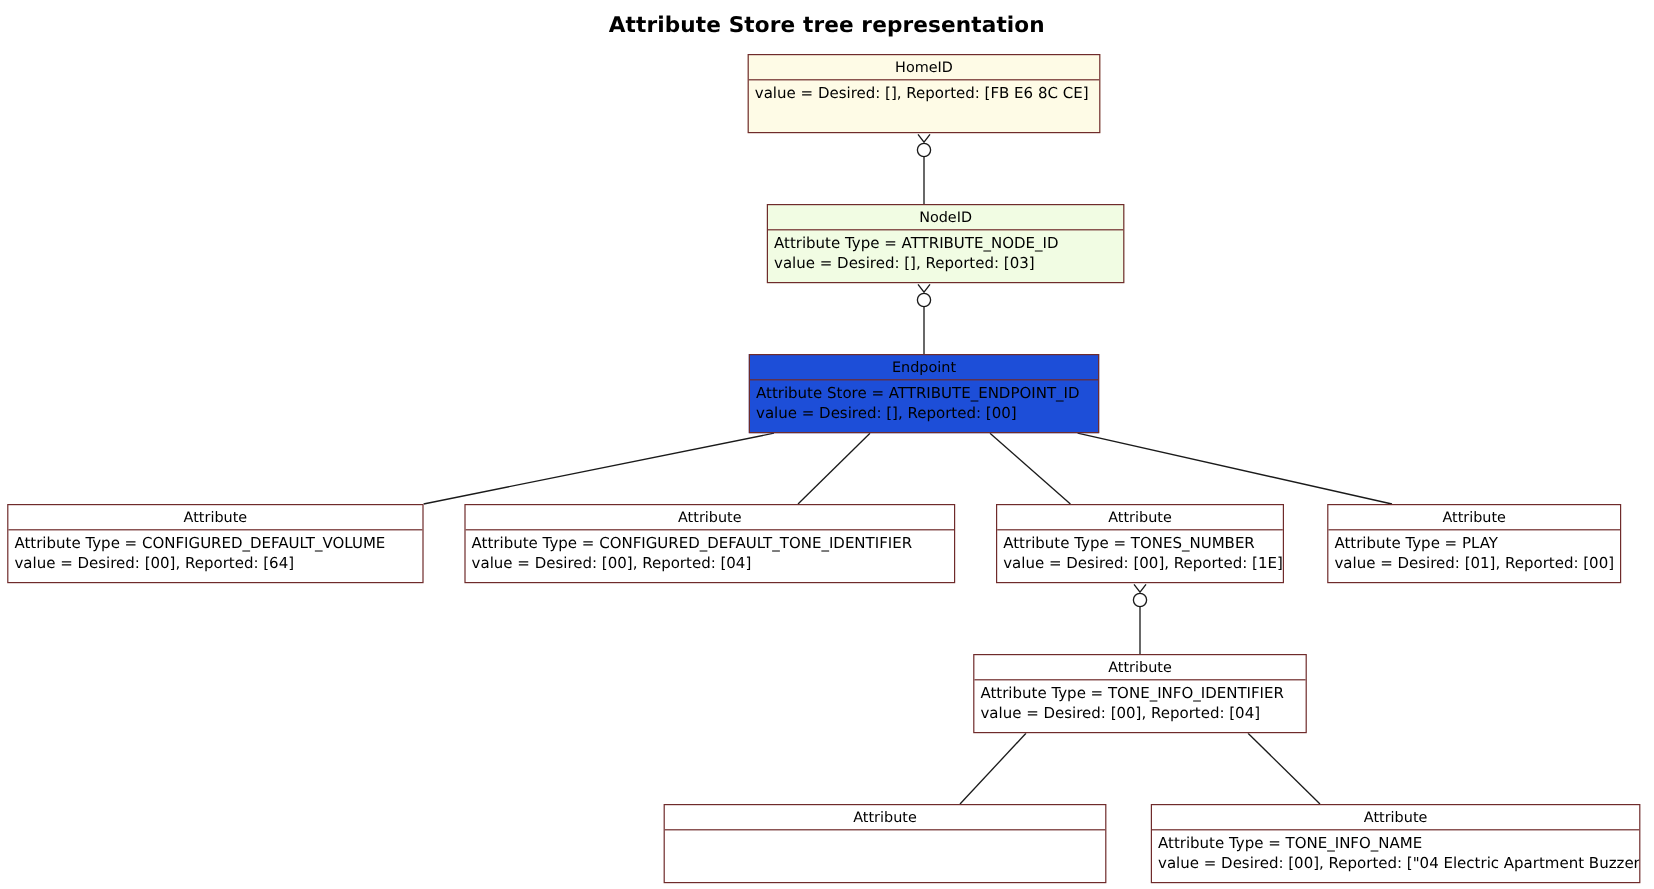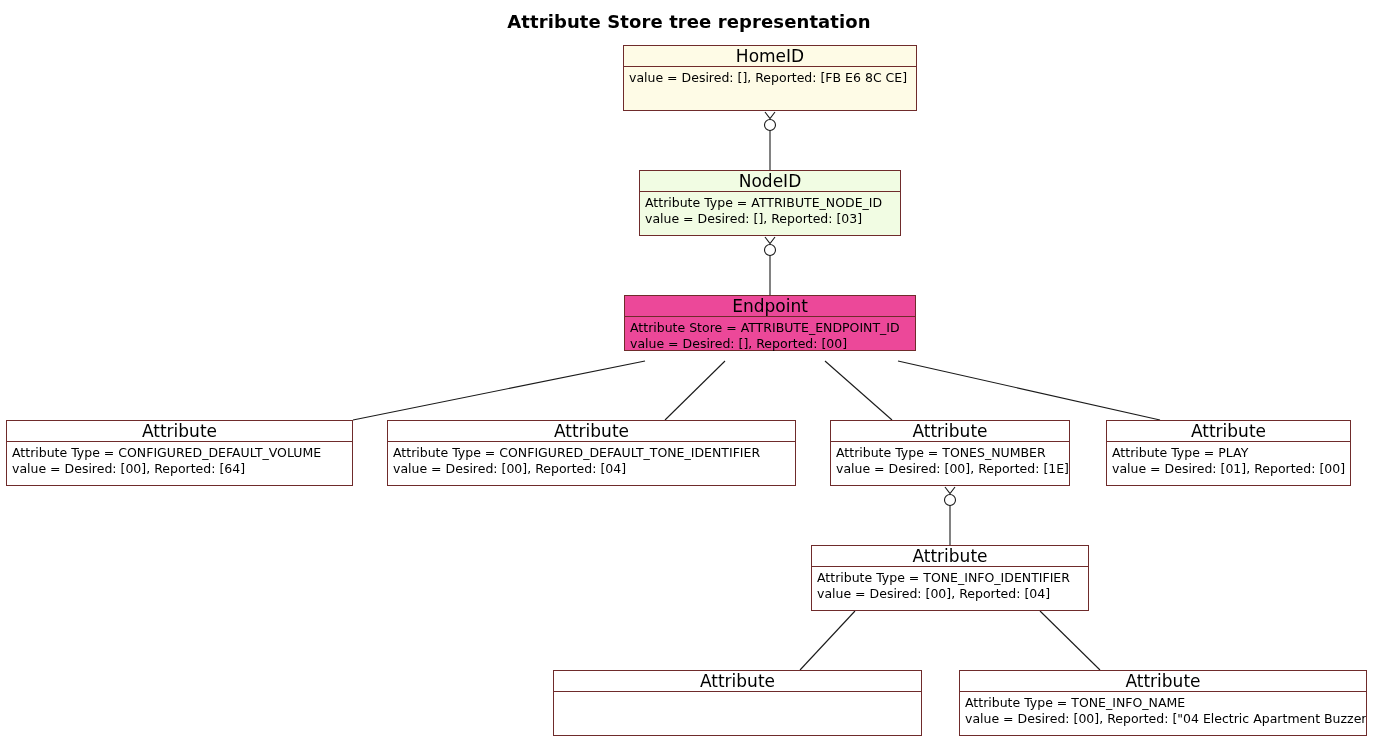--- a/index.html
+++ b/index.html
@@ -42,21 +42,21 @@
     box-sizing: border-box;
     border: 1px solid #6F2B2B;
     background: #ffffff;
     z-index: 2;
   }
   .node-header {
     box-sizing: border-box;
     height: 21px;
     line-height: 20px;
     text-align: center;
-    font-size: 17px;
+    font-size: 12px;
     color: #000000;
     border-bottom: 1px solid #6F2B2B;
     white-space: nowrap;
     overflow: hidden;
   }
   .node-body {
     box-sizing: border-box;
     padding: 3px 5px 4px 5px;
     font-size: 12.5px;
     color: #000000;
@@ -109,25 +109,25 @@
       <g>
         <line x1="1040" y1="611" x2="1100" y2="670" stroke="#1A1A1A" stroke-width="1.1"></line>
       </g>
     </svg>
 
   <div id="nodes-layer">
       <div class="node" style="left: 623px; top: 45px; width: 294px; height: 66px; background: rgb(254, 251, 230); border-color: rgb(111, 43, 43);">
         <div class="node-header" style="border-bottom-color: rgb(111, 43, 43);">HomeID</div>
         <div class="node-body"><div class="row">value = Desired: [], Reported: [FB E6 8C CE]</div></div>
       </div>
-      <div class="node" style="left: 639px; top: 170px; width: 262px; height: 66px; background: rgb(241, 252, 227); border-color: rgb(111, 43, 43);">
+      <div class="node" style="left: 639px; top: 170px; width: 298px; height: 66px; background: rgb(241, 252, 227); border-color: rgb(111, 43, 43);">
         <div class="node-header" style="border-bottom-color: rgb(111, 43, 43);">NodeID</div>
         <div class="node-body"><div class="row">Attribute Type = ATTRIBUTE_NODE_ID</div><div class="row">value = Desired: [], Reported: [03]</div></div>
       </div>
-      <div class="node" style="left: 624px; top: 295px; width: 292px; height: 56px; background: #ec4899; border-color: rgb(111, 43, 43);">
+      <div class="node" style="left: 624px; top: 295px; width: 292px; height: 66px; background: #1d4ed8; border-color: rgb(111, 43, 43);">
         <div class="node-header" style="border-bottom-color: rgb(111, 43, 43);">Endpoint</div>
         <div class="node-body"><div class="row">Attribute Store = ATTRIBUTE_ENDPOINT_ID</div><div class="row">value = Desired: [], Reported: [00]</div></div>
       </div>
       <div class="node" style="left: 6px; top: 420px; width: 347px; height: 66px; background: rgb(255, 255, 255); border-color: rgb(111, 43, 43);">
         <div class="node-header" style="border-bottom-color: rgb(111, 43, 43);">Attribute</div>
         <div class="node-body"><div class="row">Attribute Type = CONFIGURED_DEFAULT_VOLUME</div><div class="row">value = Desired: [00], Reported: [64]</div></div>
       </div>
       <div class="node" style="left: 387px; top: 420px; width: 409px; height: 66px; background: rgb(255, 255, 255); border-color: rgb(111, 43, 43);">
         <div class="node-header" style="border-bottom-color: rgb(111, 43, 43);">Attribute</div>
         <div class="node-body"><div class="row">Attribute Type = CONFIGURED_DEFAULT_TONE_IDENTIFIER</div><div class="row">value = Desired: [00], Reported: [04]</div></div>

